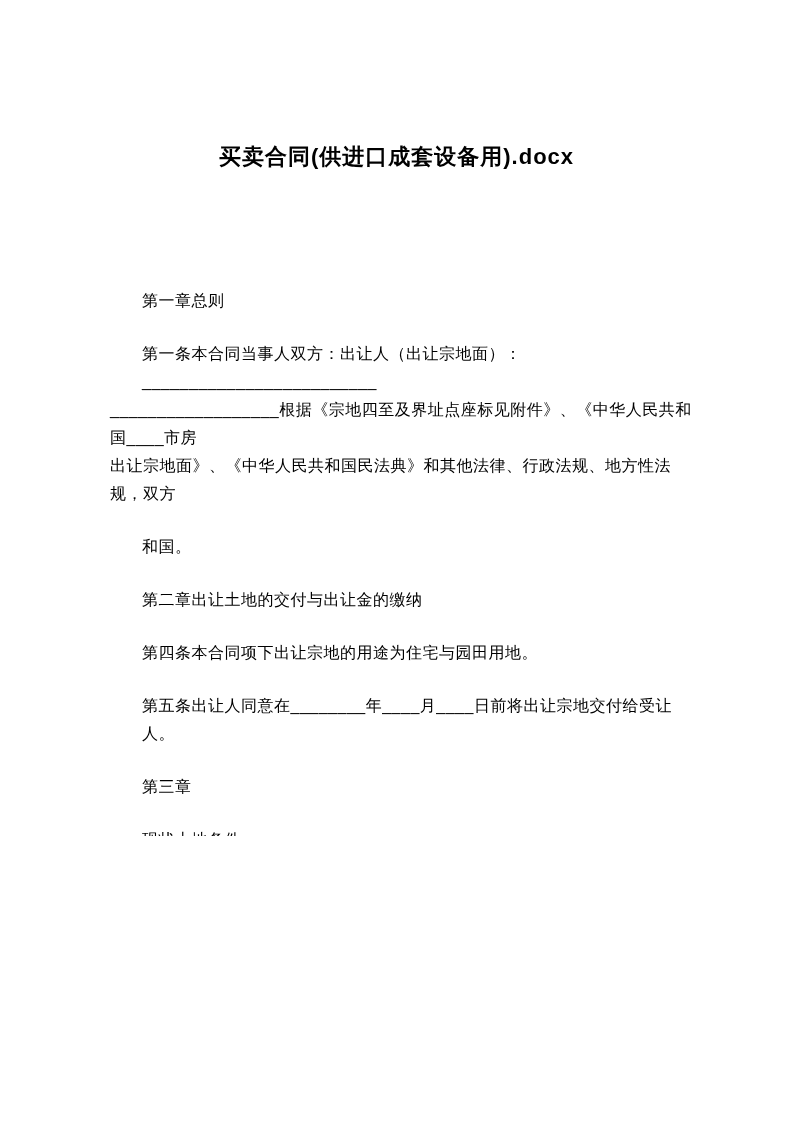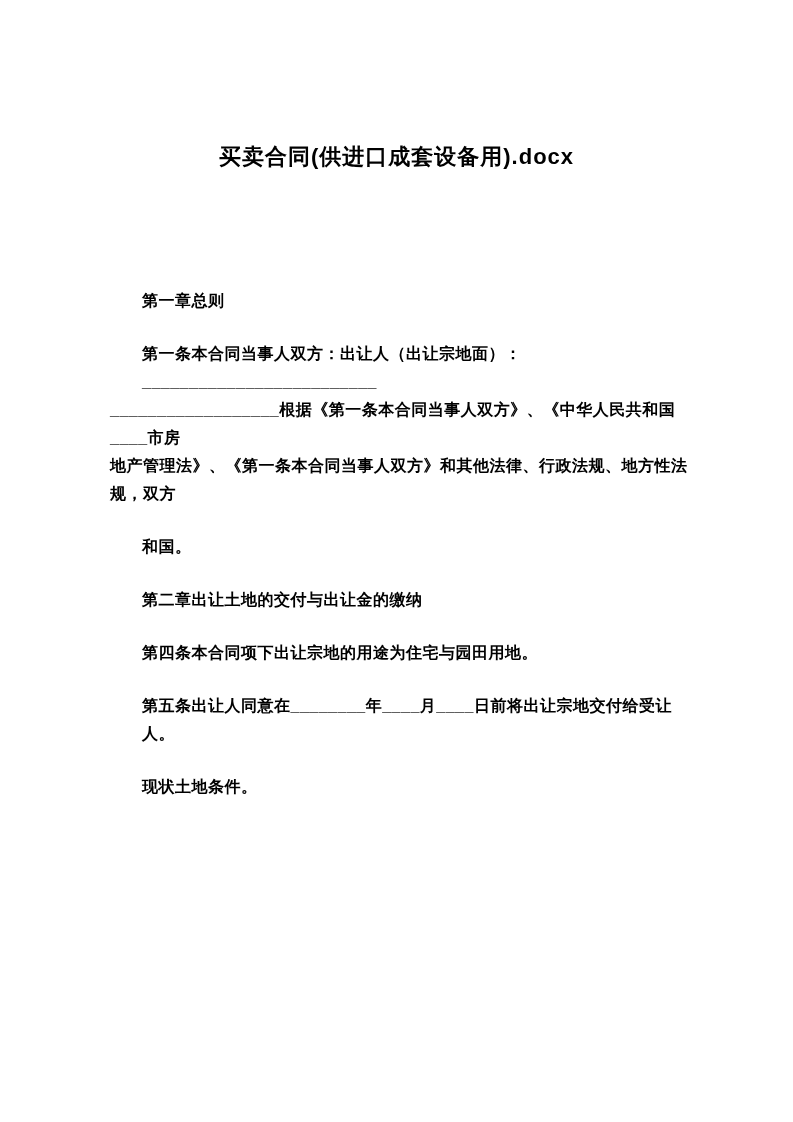--- a/index.html
+++ b/index.html
@@ -25,21 +25,20 @@
     letter-spacing: 1px;
     line-height: 32px;
   }
   .doc-body {
     margin: 114px 90px 0 110px;
     font-size: 16px;
     line-height: 28px;
   }
   .doc-block {
     margin: 0 4px 25px 0;
-    font-weight: bold;
   }
   .doc-line {
     white-space: pre-wrap;
     letter-spacing: 0.5px;
   }
   
   .doc-block .doc-line:first-child {
     padding-left: 32px;
   }
   .page-number {
@@ -60,41 +59,44 @@
   <h1 class="doc-title">买卖合同(供进口成套设备用).docx</h1>
 
   <div class="doc-body">
 
     <div class="doc-block">
       <div class="doc-line">第一章总则</div>
     </div>
 
     <div class="doc-block">
       <div class="doc-line">第一条本合同当事人双方：出让人（出让宗地面）：_________________________</div>
-      <div class="doc-line">__________________根据《第一条本合同当事人双方》、《中华人民共和国____市房</div>
-      <div class="doc-line">地产管理法》、《第一条本合同当事人双方》和其他法律、行政法规、地方性法规，双方</div>
+      <div class="doc-line">__________________根据《宗地四至及界址点座标见附件》、《中华人民共和国____市房</div>
+      <div class="doc-line">出让宗地面》、《中华人民共和国民法典》和其他法律、行政法规、地方性法规，双方</div>
     </div>
 
     <div class="doc-block">
       <div class="doc-line">和国。</div>
     </div>
 
     <div class="doc-block">
       <div class="doc-line">第二章出让土地的交付与出让金的缴纳</div>
     </div>
 
 
     <div class="doc-block">
       <div class="doc-line">第四条本合同项下出让宗地的用途为住宅与园田用地。</div>
     </div>
 
     <div class="doc-block">
       <div class="doc-line">第五条出让人同意在________年____月____日前将出让宗地交付给受让人。</div>
     </div>
 
+    <div class="doc-block">
+      <div class="doc-line">第三章</div>
+    </div>
 
     <div class="doc-block">
       <div class="doc-line">现状土地条件。</div>
     </div>
 
   </div>
 
   <div class="page-number">1</div>
 
 </div>

